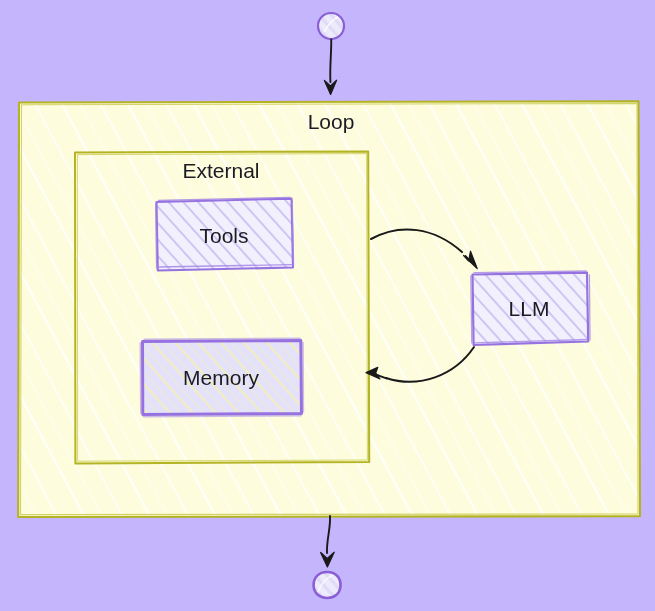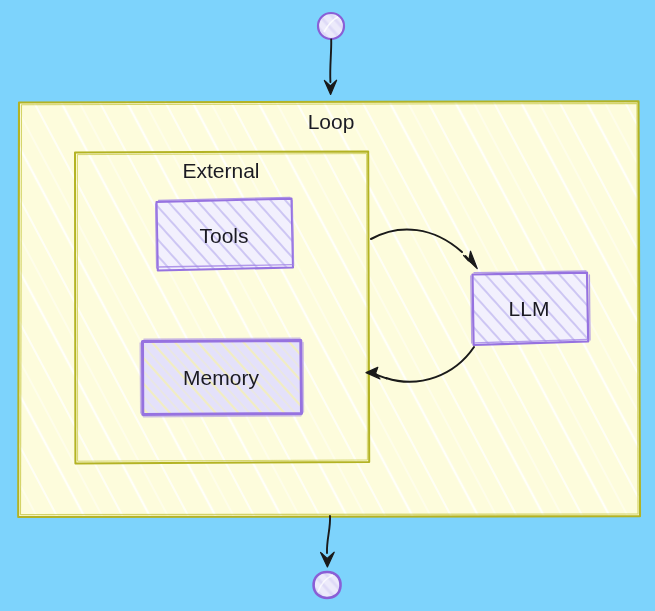--- a/index.html
+++ b/index.html
@@ -11,21 +11,21 @@
   body {
     width: 655px;
     height: 611px;
     font-family: "Liberation Sans", sans-serif;
     overflow: hidden;
   }
   #diagram-root {
     position: relative;
     width: 655px;
     height: 611px;
-    background: #7dd3fc;
+    background: #c4b5fd;
   }
   #diagram-svg {
     position: absolute;
     left: 0;
     top: 0;
     width: 655px;
     height: 611px;
     display: block;
   }
   .node-label {

